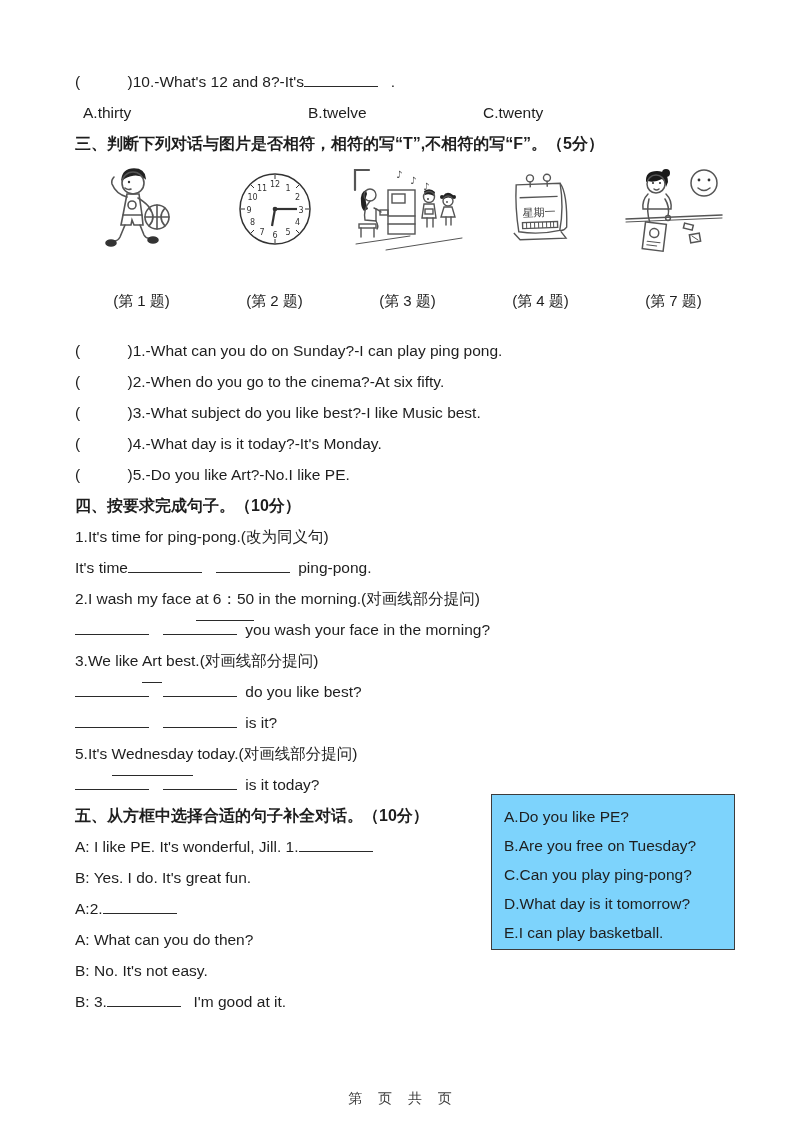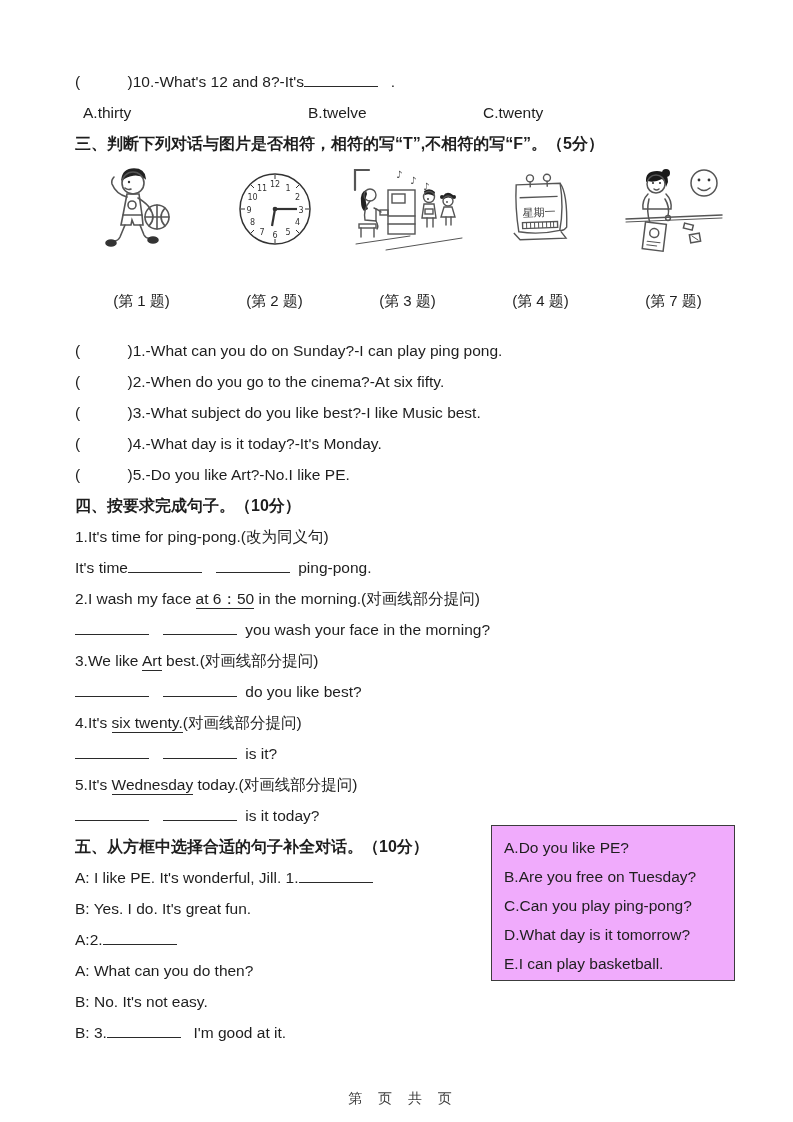--- a/index.html
+++ b/index.html
@@ -10,35 +10,35 @@
   }
   .page{position:absolute;inset:0;padding:66px 53px 0 75px;box-sizing:border-box;}
   .line{line-height:31px;font-size:15.5px;white-space:pre-wrap;}
   .sec-title{font-weight:700;font-size:16px;}
   .blank{
     display:inline-block;width:74px;height:15px;
     border-bottom:1.6px solid #2a2a2a;vertical-align:baseline;
     margin-right:14px;
   }
   .blank.last{margin-right:4px;}
-  .u{border-bottom:1.6px solid #2a2a2a;padding-bottom:1px;}
+  .u{border-bottom:1.6px solid #2a2a2a;padding-bottom:13px;}
   .options{position:relative;height:31px;margin-left:8px;}
   .options span{position:absolute;top:0;}
   .opt-a{left:0;}
   .opt-b{left:225px;}
   .opt-c{left:400px;}
   .images-row{display:flex;height:100px;align-items:center;margin-bottom:26px;}
   .img-cell{flex:1;display:flex;justify-content:center;align-items:center;}
   .captions{display:flex;margin-bottom:19px;}
   .captions span{flex:1;text-align:center;font-size:15px;line-height:31px;}
   .s5{position:relative;margin-top:0;}
   .s5-box{
     position:absolute;left:416px;top:-6px;width:244px;height:156px;
     border:1.6px solid #3c3c3c;box-sizing:border-box;
-    padding:7px 8px 0 12px;background:#f0abfc;
+    padding:7px 8px 0 12px;background:#7dd3fc;
   }
   .s5-box .line{line-height:29px;font-size:15.5px;}
   .footer{
     position:absolute;bottom:14px;left:13px;right:0;text-align:center;
     font-size:14px;letter-spacing:6px;color:#3d3d3d;
   }
   svg text{font-family:"DejaVu Sans", sans-serif;}
 </style>
 </head>
 <body>
@@ -214,21 +214,20 @@
 
   <div class="line"><span>1.It's time for ping-pong.(改为同义句)</span><span class="u"></span><span></span></div>
   <div class="line"><span>It's time</span><span class="blank"></span><span class="blank last"></span><span> ping-pong.</span></div>
 
   <div class="line"><span>2.I wash my face </span><span class="u">at 6：50</span><span> in the morning.(对画线部分提问)</span></div>
   <div class="line"><span></span><span class="blank"></span><span class="blank last"></span><span> you wash your face in the morning?</span></div>
 
   <div class="line"><span>3.We like </span><span class="u">Art</span><span> best.(对画线部分提问)</span></div>
   <div class="line"><span></span><span class="blank"></span><span class="blank last"></span><span> do you like best?</span></div>
 
-  <div class="line"><span>4.It's </span><span class="u">six twenty.</span><span>(对画线部分提问)</span></div>
   <div class="line"><span></span><span class="blank"></span><span class="blank last"></span><span> is it?</span></div>
 
   <div class="line"><span>5.It's </span><span class="u">Wednesday</span><span> today.(对画线部分提问)</span></div>
   <div class="line"><span></span><span class="blank"></span><span class="blank last"></span><span> is it today?</span></div>
 
   <div class="s5">
     <div class="line sec-title">五、从方框中选择合适的句子补全对话。（10分）</div>
 
     <div class="s5-box">
       <div class="line">A.Do you like PE?</div>

